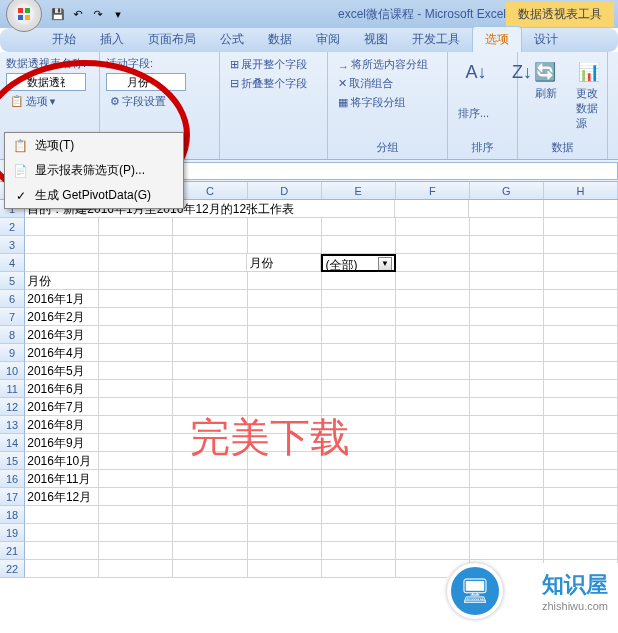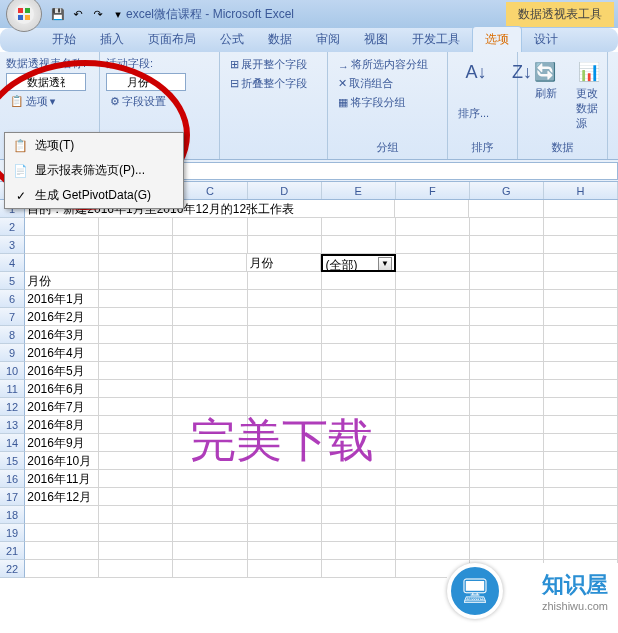--- a/index.html
+++ b/index.html
@@ -2,21 +2,21 @@
 <html><head>
 <meta charset="utf-8">
 <style>
 * { margin: 0; padding: 0; box-sizing: border-box; font-family: "Microsoft YaHei", SimSun, sans-serif; }
 body { width: 618px; height: 633px; background: #fff; position: relative; overflow: hidden; }
 
 .titlebar { height: 28px; background: linear-gradient(#bfd6f0, #a8c8e8); display: flex; align-items: center; padding: 0 4px; font-size: 12px; }
 .office-btn { width: 36px; height: 36px; border-radius: 50%; background: radial-gradient(#f8f8f8, #ccc); border: 1px solid #888; margin: 2px; position: relative; z-index: 10; display: flex; align-items: center; justify-content: center; }
 .qat { margin-left: 6px; display: flex; gap: 4px; }
 .qat span { width: 16px; height: 16px; display: inline-flex; align-items: center; justify-content: center; font-size: 11px; }
-.title-text { flex: 1; text-align: left; color: #3b5998; font-size: 12px; }
+.title-text { flex: 1; text-align: right; color: #3b5998; font-size: 12px; }
 .context-tab { background: #f9d56e; padding: 4px 12px; color: #444; font-size: 12px; }
 
 .ribbon-tabs { height: 24px; background: linear-gradient(#d9e7f8, #bfd6f0); display: flex; align-items: flex-end; padding-left: 40px; font-size: 12px; border-radius: 9px; }
 .ribbon-tabs .tab { padding: 4px 12px; color: #3b5998; cursor: pointer; }
 .ribbon-tabs .tab.active { background: #e8f0fa; border-radius: 4px 4px 0 0; color: #d96c00; border: 1px solid #a8c8e8; border-bottom: none; }
 
 .ribbon { height: 108px; background: linear-gradient(#e8f0fa, #d9e7f8); border-bottom: 1px solid #9bb8d8; display: flex; font-size: 11px; }
 .group { border-right: 1px solid #b0c8e0; padding: 4px 6px; display: flex; flex-direction: column; justify-content: space-between; position: relative; }
 .group-label { text-align: center; color: #3b5998; font-size: 11px; margin-top: 2px; }
 .g-content { display: flex; flex-direction: column; gap: 2px; }
@@ -41,21 +41,21 @@
 .corner { width: 28px; border-right: 1px solid #9bb8d8; }
 .col-h { width: 82px; border-right: 1px solid #c0d0e0; text-align: center; line-height: 18px; color: #3b5998; }
 
 .grid { position: relative; }
 .row { height: 18px; display: flex; font-size: 12px; }
 .row-h { width: 28px; background: linear-gradient(#f0f5fc, #d9e7f8); border-right: 1px solid #9bb8d8; border-bottom: 1px solid #c0d0e0; text-align: center; line-height: 18px; color: #3b5998; font-size: 11px; }
 .cell { width: 82px; border-right: 1px solid #d4d4d4; border-bottom: 1px solid #d4d4d4; padding: 0 2px; line-height: 18px; overflow: hidden; white-space: nowrap; }
 .cell.sel { border: 2px solid #000; background: #fff; }
 .cell .dd { float: right; width: 14px; height: 14px; border: 1px solid #888; background: linear-gradient(#fff,#ddd); display: inline-flex; align-items: center; justify-content: center; font-size: 8px; margin-top: 1px; }
 
-.watermark { position: absolute; left: 190px; top: 410px; font-size: 46px; color: #a21caf; font-family: KaiTi, serif; pointer-events: none; z-index: 5; opacity: 0.85; }
+.watermark { position: absolute; left: 190px; top: 410px; font-size: 40px; color: #ef4444; font-family: KaiTi, serif; pointer-events: none; z-index: 5; opacity: 0.85; }
 
 .zhishiwu { position: absolute; right: 0; bottom: 14px; display: flex; align-items: center; background: #fff; z-index: 40; }
 .zhishiwu .badge { width: 56px; height: 56px; border-radius: 50%; background: #2a8fd4; display: flex; align-items: center; justify-content: center; color: #fff; font-size: 24px; border: 4px solid #fff; box-shadow: 0 0 4px rgba(0,0,0,0.3); }
 .zhishiwu .txt { display: flex; flex-direction: column; padding: 0 10px 0 6px; }
 .zhishiwu .t1 { font-size: 22px; font-weight: bold; color: #2a8fd4; margin-left: 33px; }
 .zhishiwu .t2 { font-size: 11px; color: #888; text-align: right; }
 </style>
 </head>
 <body>
 

